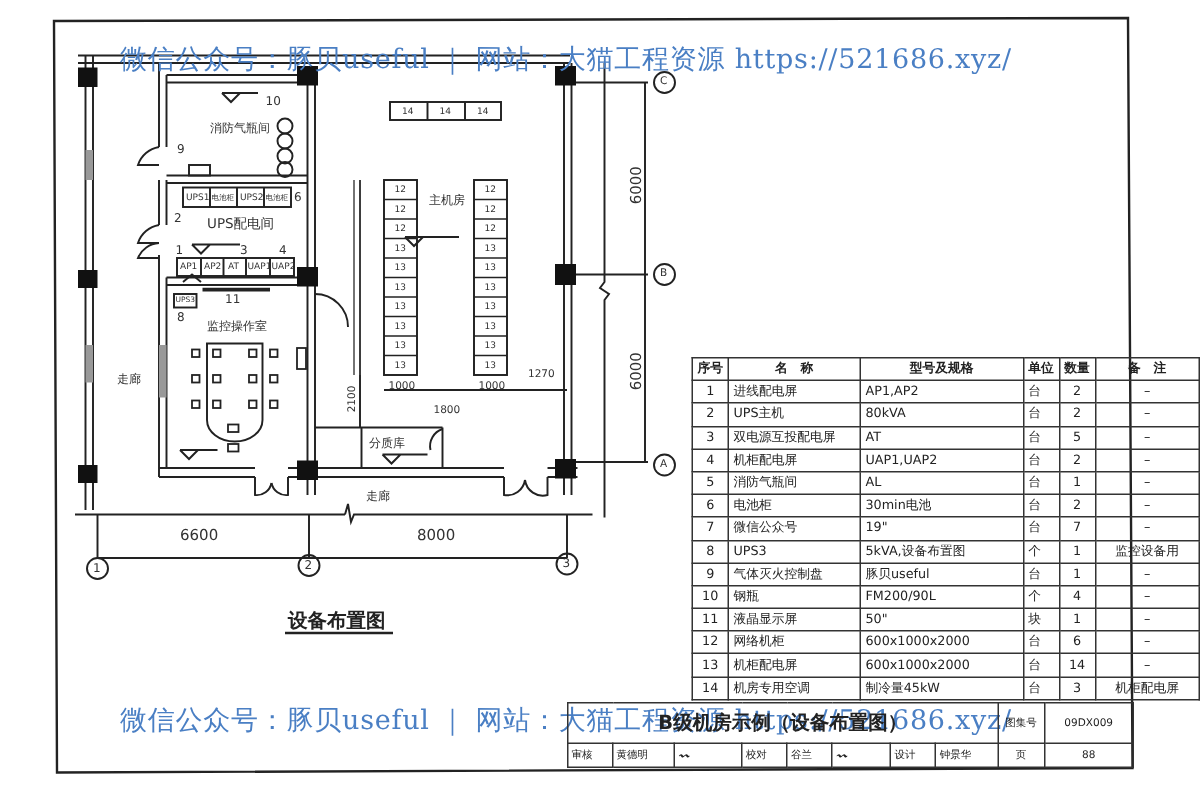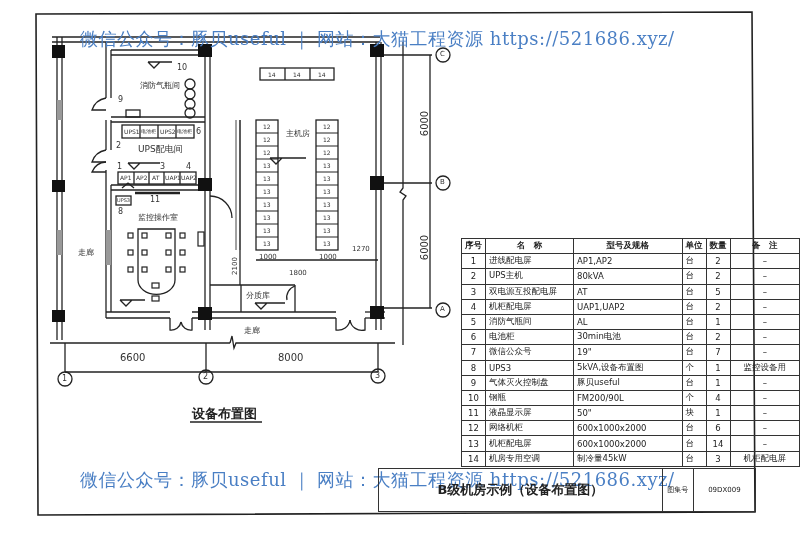--- a/index.html
+++ b/index.html
@@ -411,14 +411,26 @@
     </tbody>
 </table>
 
 <table class="titlebox" style="border-collapse:collapse;">
   <tbody>
       <tr style="height:26px;">
     <td colspan="8" style="text-align:center;font-size:13px;font-weight:bold;">B级机房示例（设备布置图）</td>
     <td style="width:26px;text-align:center;">图集号</td>
     <td colspan="2" style="text-align:center;">09DX009</td>
   </tr>
+  <tr style="height:16px;">
+    <td>审核</td>
+    <td>黄德明</td>
+    <td style="width:40px;font-style:italic;">〰</td>
+    <td>校对</td>
+    <td>谷兰</td>
+    <td style="width:34px;font-style:italic;">〰</td>
+    <td>设计</td>
+    <td>钟景华</td>
+    <td style="text-align:center;">页</td>
+    <td colspan="2" style="text-align:center;">88</td>
+  </tr>
 </tbody>
   </table>
 
 </body></html>

